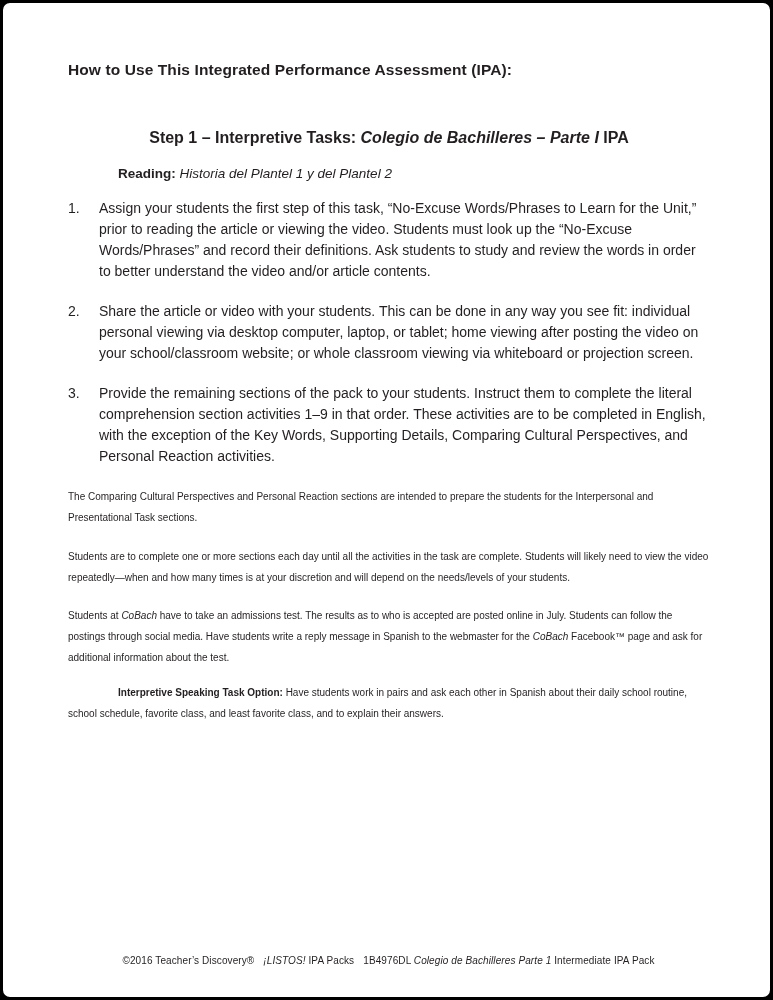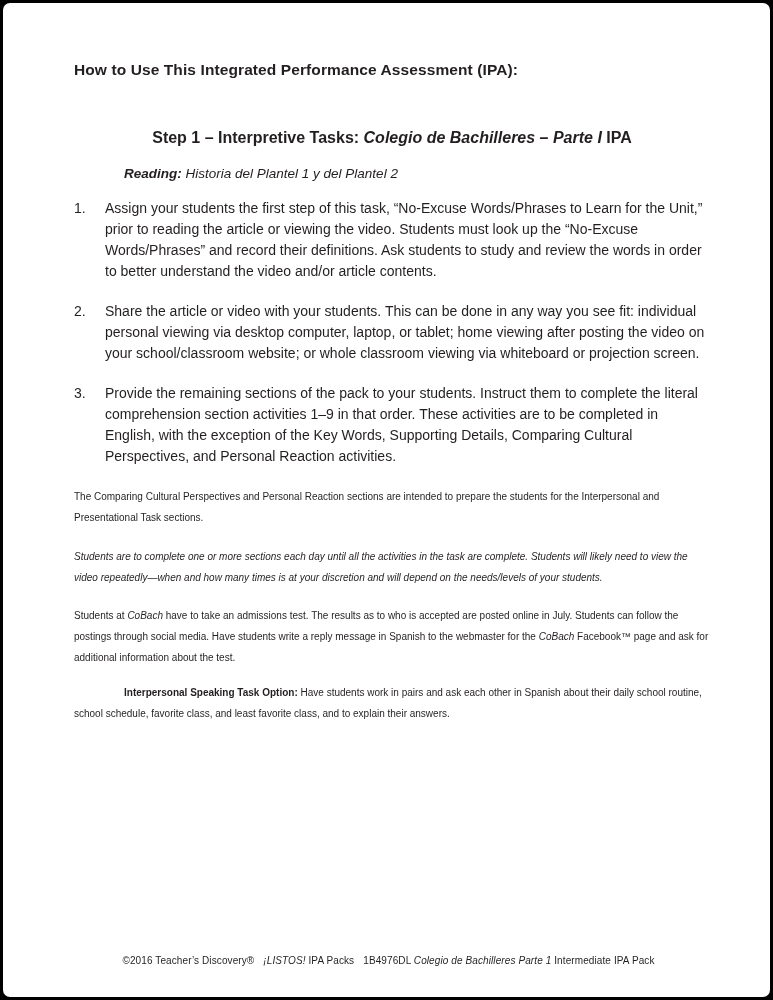--- a/index.html
+++ b/index.html
@@ -9,21 +9,20 @@
     font-family: "Liberation Sans", sans-serif;
   }
   .page {
     position: relative;
     width: 773px; height: 1000px;
     background: #ffffff;
     border: 3px solid #000000;
     border-radius: 10px;
     color: #231f20;
     overflow: hidden;
-    padding-left: 6px;
   }
   .content {
     padding: 57px 60px 0 65px;
   }
   .title {
     font-size: 15.5px;
     font-weight: bold;
     line-height: 1.3;
     letter-spacing: 0.1px;
   }
@@ -35,37 +34,37 @@
     text-align: center;
   }
   .step-heading em { font-style: italic; }
   .resource {
     margin-left: 50px;
     font-size: 13.5px;
     line-height: 1.5;
   }
   .resource.first { margin-top: 15px; }
   .resource + .resource { margin-top: 10px; }
-  .resource strong { font-weight: bold; font-style: italic; }
+  .resource strong { font-weight: bold; }
   .resource em { font-style: italic; }
   .steps { margin-top: 14px; }
   .li {
     display: flex;
     margin-bottom: 19px;
     font-size: 14px;
     line-height: 21px;
   }
   .li .num { flex: 0 0 23px; }
   .li .txt { flex: 1; margin-left: 8px; }
   .para {
     font-size: 10px;
     line-height: 21px;
   }
   .para-comparing { margin-top: 8px; }
-  .para-pacing { margin-top: 18px; font-style: italic; }
+  .para-pacing { margin-top: 18px; }
   .step2-heading { margin-top: 40px; }
   .para-step2intro { margin-top: 17px; }
   .para-speaking { margin-top: 14px; text-indent: 50px; }
   .para-speaking .body-text { text-indent: 0; }
   .para strong { font-weight: bold; }
   .para em { font-style: italic; }
   .footer {
     position: absolute;
     left: 4px; right: 0;
     bottom: 31px;
@@ -105,18 +104,18 @@
         </div>
     </div>
 
     <p class="para para-comparing">The Comparing Cultural Perspectives and Personal Reaction sections are intended to prepare the students for the Interpersonal and Presentational Task sections.</p>
 
     <p class="para para-pacing">Students are to complete one or more sections each day until all the activities in the task are complete. Students will likely need to view the video repeatedly—when and how many times is at your discretion and will depend on the needs/levels of your students.</p>
 
 
     <p class="para para-step2intro"><span>Students at </span><em>CoBach</em><span> have to take an admissions test. The results as to who is accepted are posted online in July. Students can follow the postings through social media. Have students write a reply message in Spanish to the webmaster for the </span><em>CoBach</em><span> Facebook™ page and ask for additional information about the test.</span></p>
 
-    <p class="para para-speaking"><strong>Interpersonal Speaking Task Option: </strong><span class="body-text">Have students work in pairs and ask each other in Spanish about their daily school routine, school schedule, favorite class, and least favorite class, and to explain their answers.</span></p>
+    <p class="para para-speaking"><strong>Interpretive Speaking Task Option: </strong><span class="body-text">Have students work in pairs and ask each other in Spanish about their daily school routine, school schedule, favorite class, and least favorite class, and to explain their answers.</span></p>
 
   </div>
 
   <div class="footer"><span class="gap-r">©2016 Teacher’s Discovery®</span><em>¡LISTOS!</em><span class="gap-r"> IPA Packs</span><span>1B4976DL </span><em>Colegio de Bachilleres Parte 1</em><span> Intermediate IPA Pack</span></div>
 </div>
 
 </body></html>

